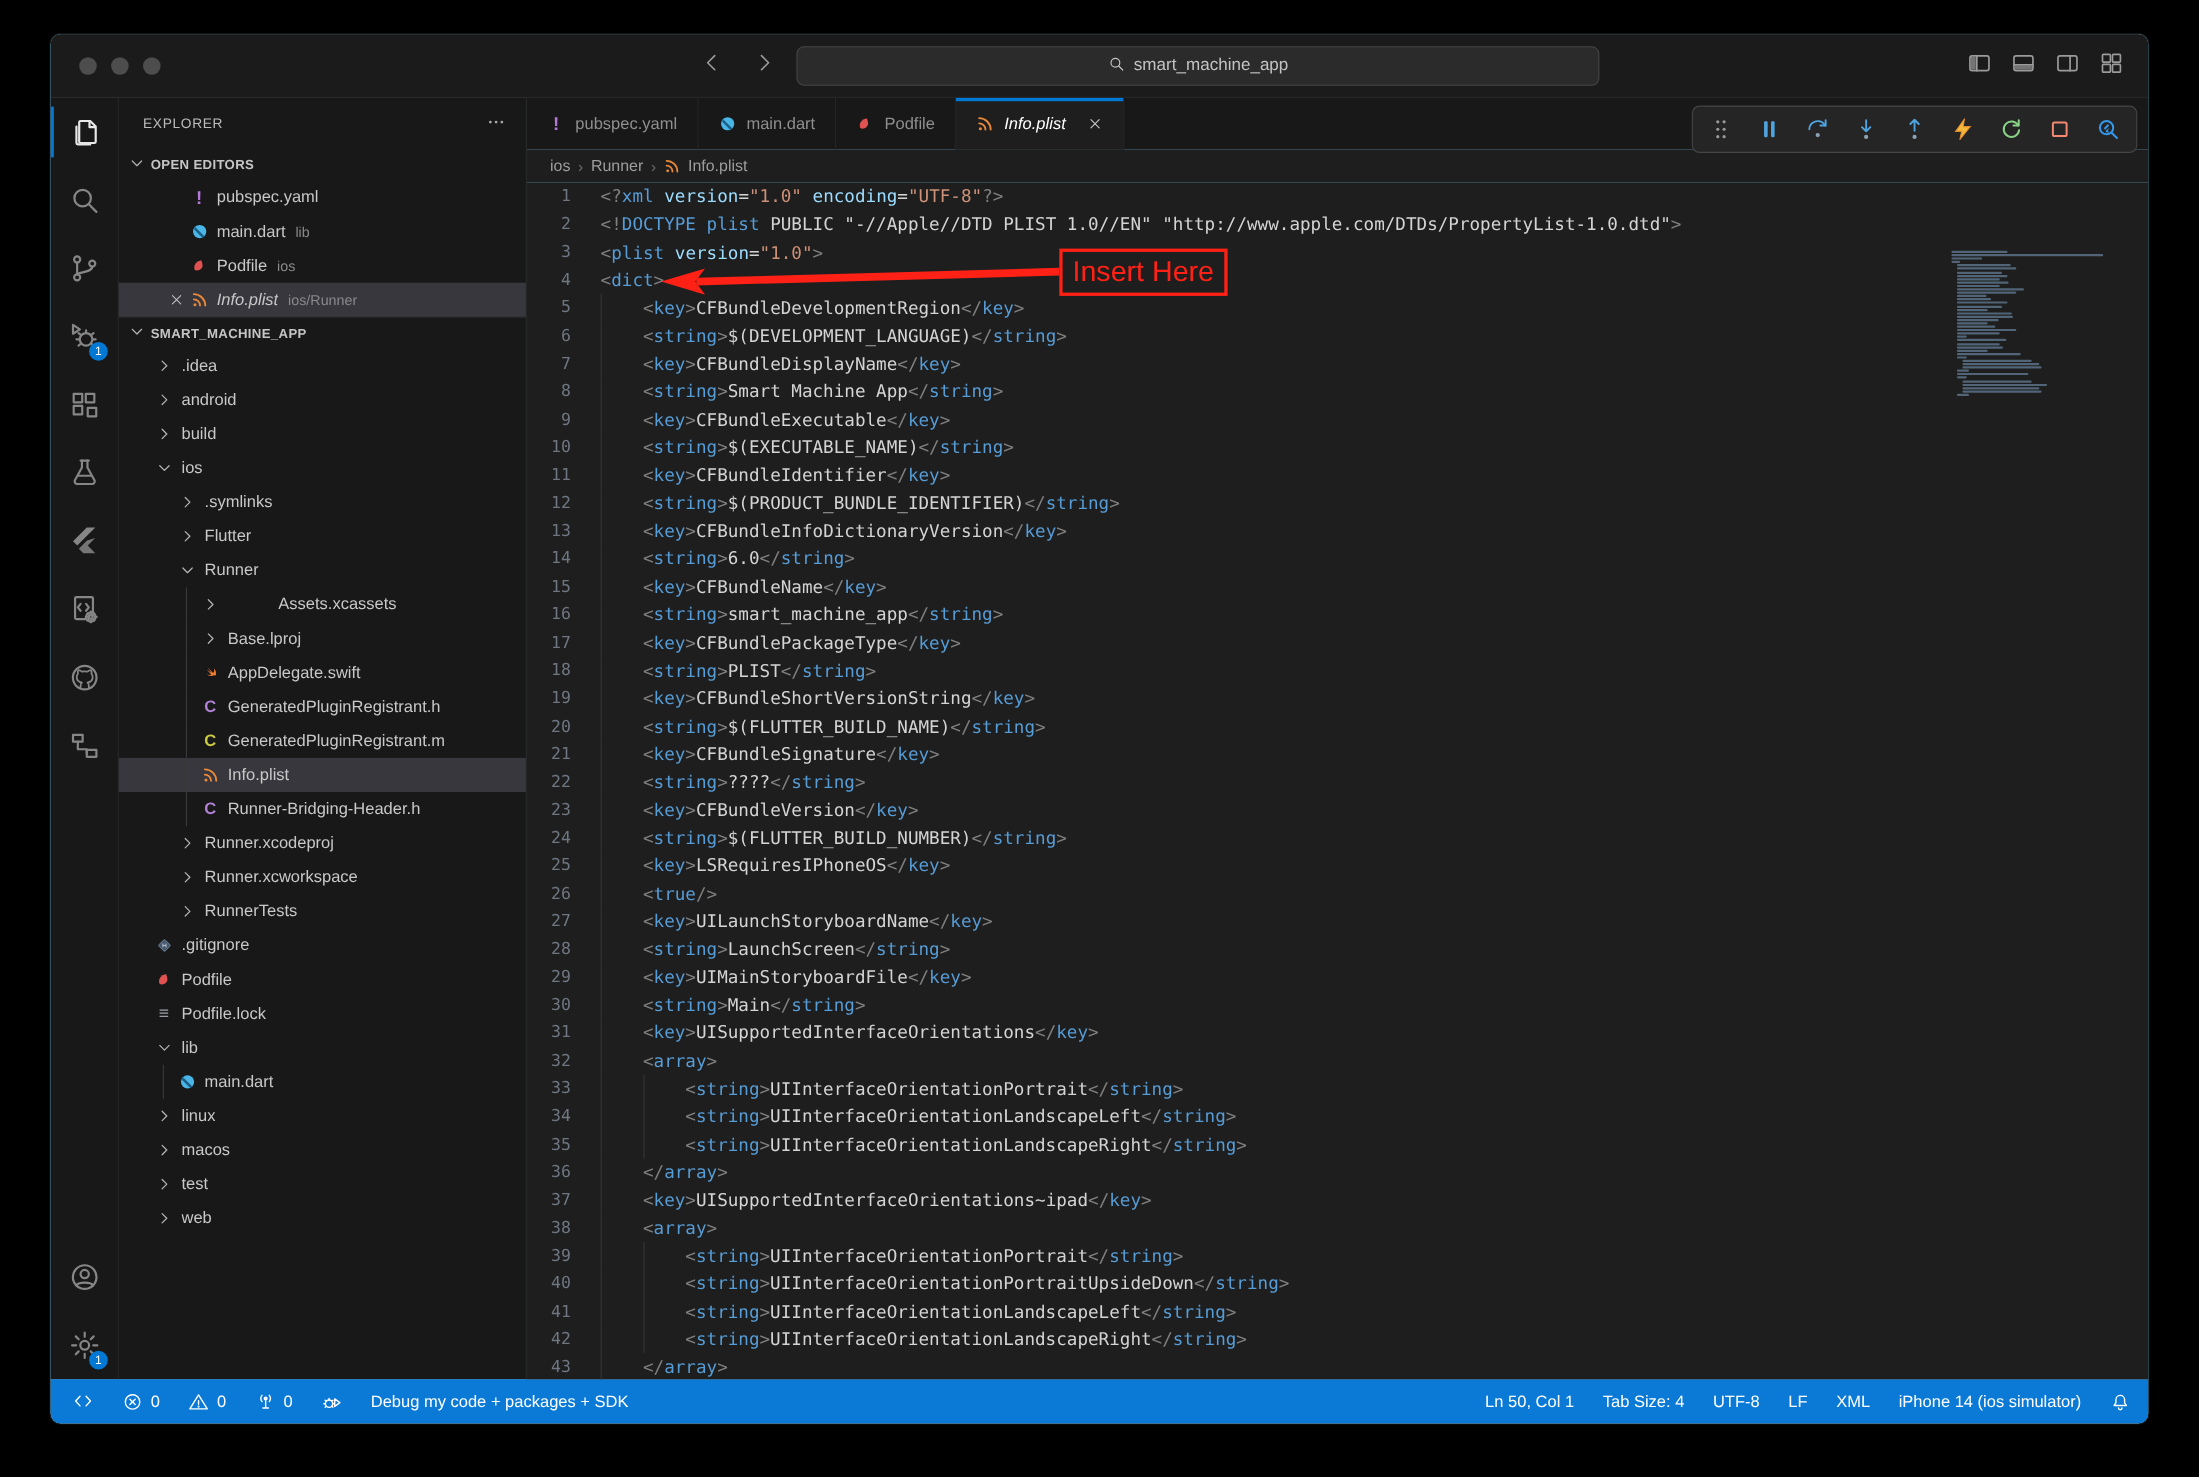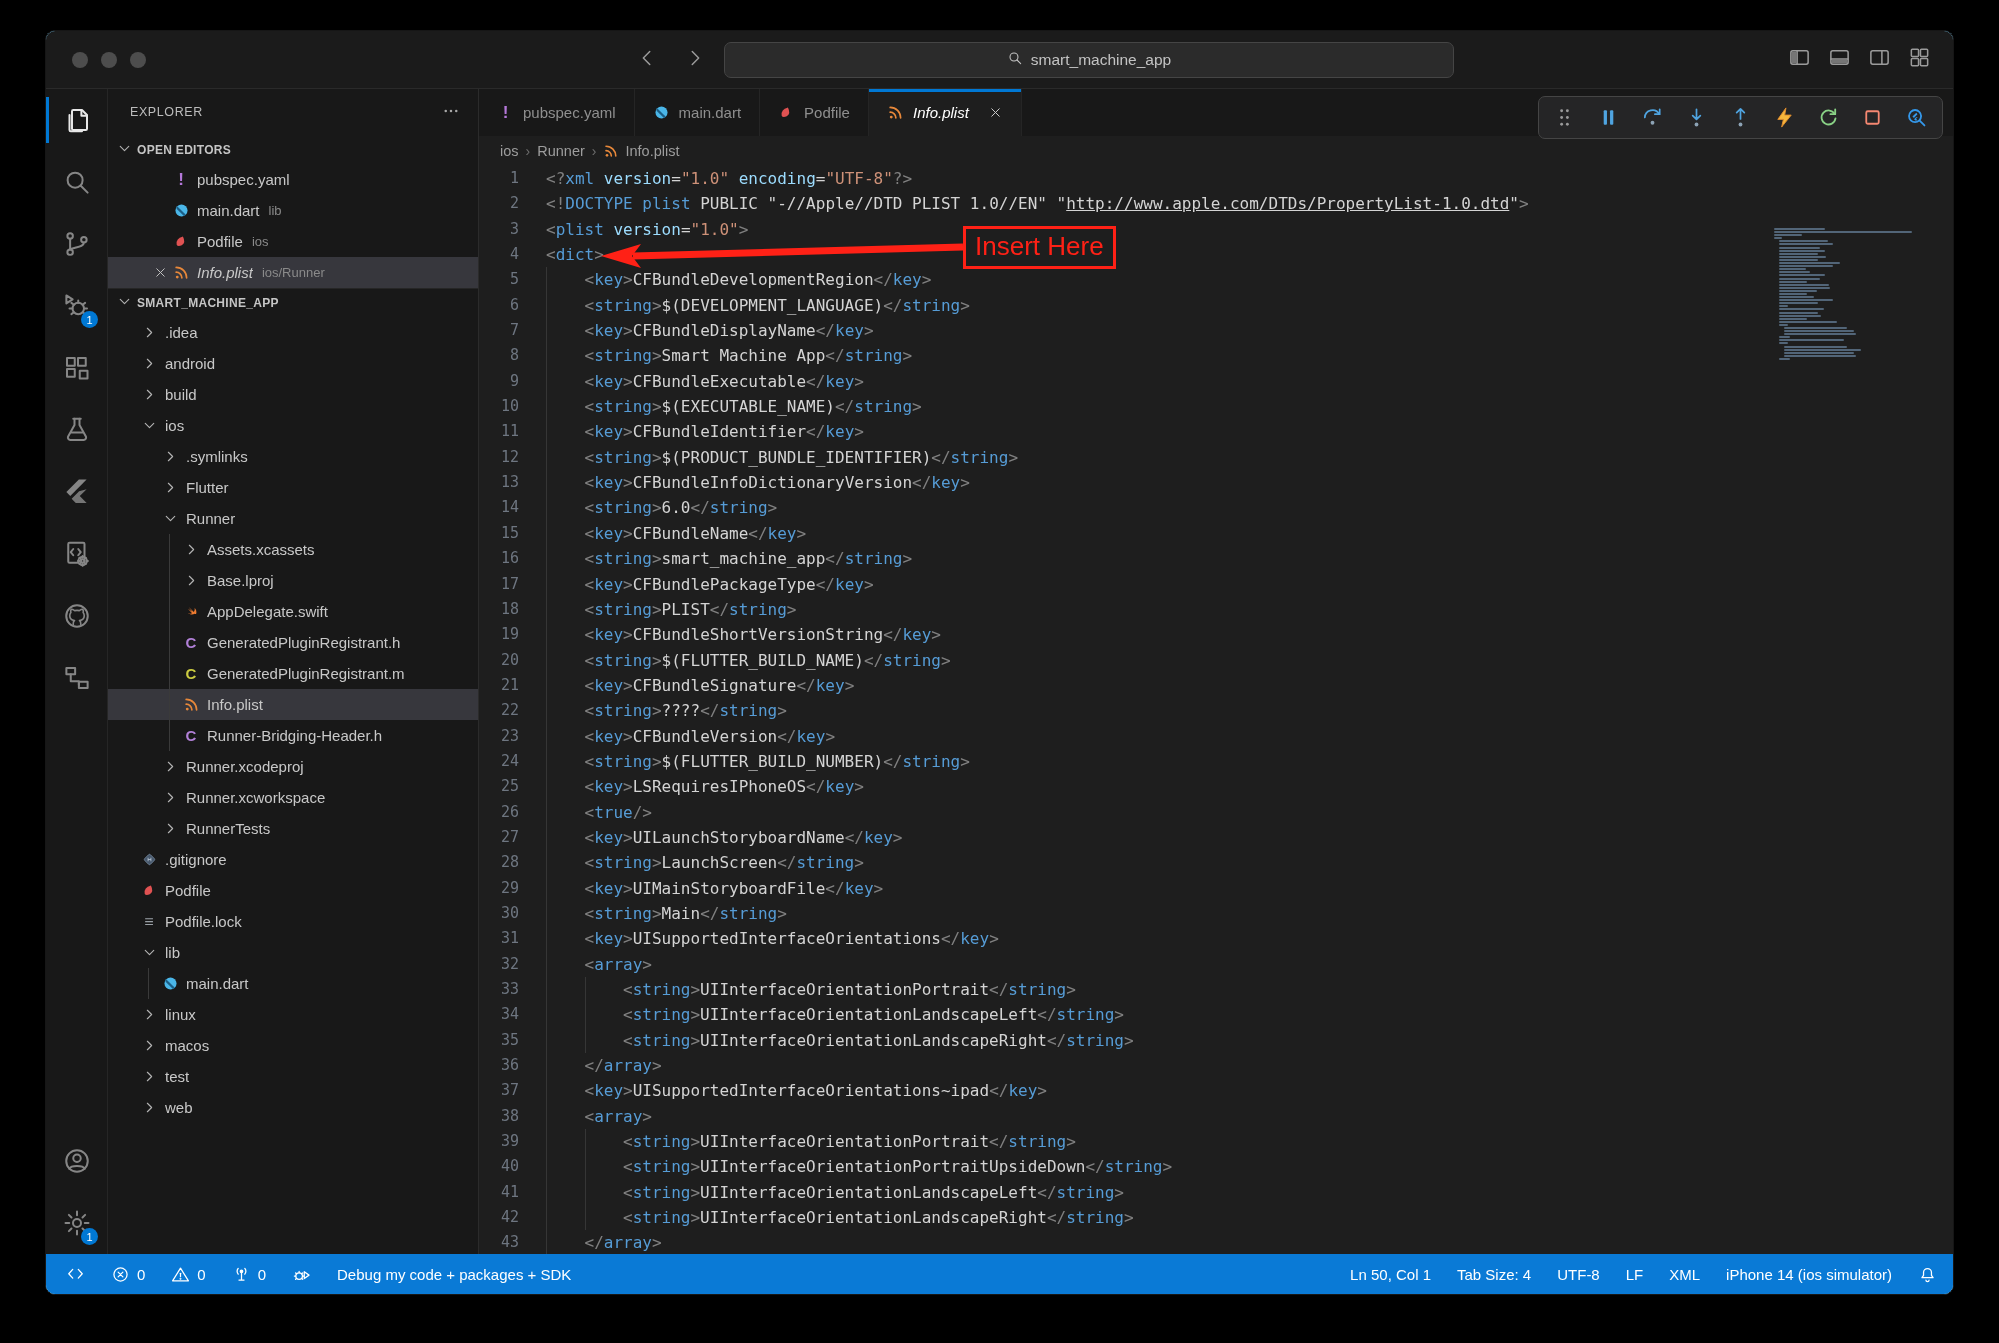--- a/index.html
+++ b/index.html
@@ -83,21 +83,21 @@
   .breadcrumb .slot { width:16px; height:16px; display:flex; }
   .breadcrumb .slot svg { width:16px; height:16px; }
 
   .code-area { flex:1; position:relative; background:#1e1e1e; overflow:hidden;
                font-family:"DejaVu Sans Mono",monospace; font-size:16px; }
   .code-line { height:25.35px; line-height:25.35px; display:flex; white-space:pre; }
   .ln { width:40px; text-align:right; color:#6e7681; flex:0 0 auto; font-size:15px; }
   .lgap { width:27px; flex:0 0 auto; }
   .ig { display:inline-block; width:38.53px; height:25.35px; vertical-align:bottom; border-left:1px solid #363636; }
   .c-p{color:#808080} .c-g{color:#569cd6} .c-a{color:#9cdcfe} .c-s{color:#ce9178} .c-t{color:#d4d4d4}
-  .c-u{color:#d4d4d4; text-decoration:underline;}
+  .c-u{color:#d4d4d4; }
 
   .minimap { position:absolute; top:62px; right:29px; width:150px; z-index:5; }
   .mm-bar { height:2px; margin-bottom:1.1px; background:rgba(125,160,195,.55); border-radius:1px; }
 
   .ann-box { position:absolute; left:484px; top:60px; border:3px solid #ff2116; color:#ff2116;
              font-size:26px; padding:2px 9px 4px 9px; z-index:9; font-family:"Liberation Sans",sans-serif; }
   .ann-arrow { position:absolute; left:120px; top:72px; z-index:9; }
 
   
   .statusbar { height:40px; background:#0a7ad6; color:#fff; display:flex; align-items:center; font-size:15px; flex:0 0 auto; padding:0 16px 0 20px; }
@@ -392,21 +392,21 @@
             <span class="fname">Flutter</span>
           </div>
           <div class="row" style="padding-left: 53px;">
             <span class="slot chev">
               <svg viewBox="0 0 24 24" fill="none" stroke="currentColor" stroke-width="1.6" stroke-linecap="round" stroke-linejoin="round">
                 <path d="M6 9l6 6 6-6"></path>
               </svg>
             </span>
             <span class="fname">Runner</span>
           </div>
-          <div class="row" style="padding-left: 74px;">
+          <div class="row" style="padding-left: 74px; gap: 46px;">
             <span class="guide" style="left:61px"></span>
             <span class="slot chev">
               <svg viewBox="0 0 24 24" fill="none" stroke="currentColor" stroke-width="1.6" stroke-linecap="round" stroke-linejoin="round">
                 <path d="M9 6l6 6-6 6"></path>
               </svg>
             </span>
             <span class="fname">Assets.xcassets</span>
           </div>
           <div class="row" style="padding-left: 74px;">
             <span class="guide" style="left:61px"></span>

